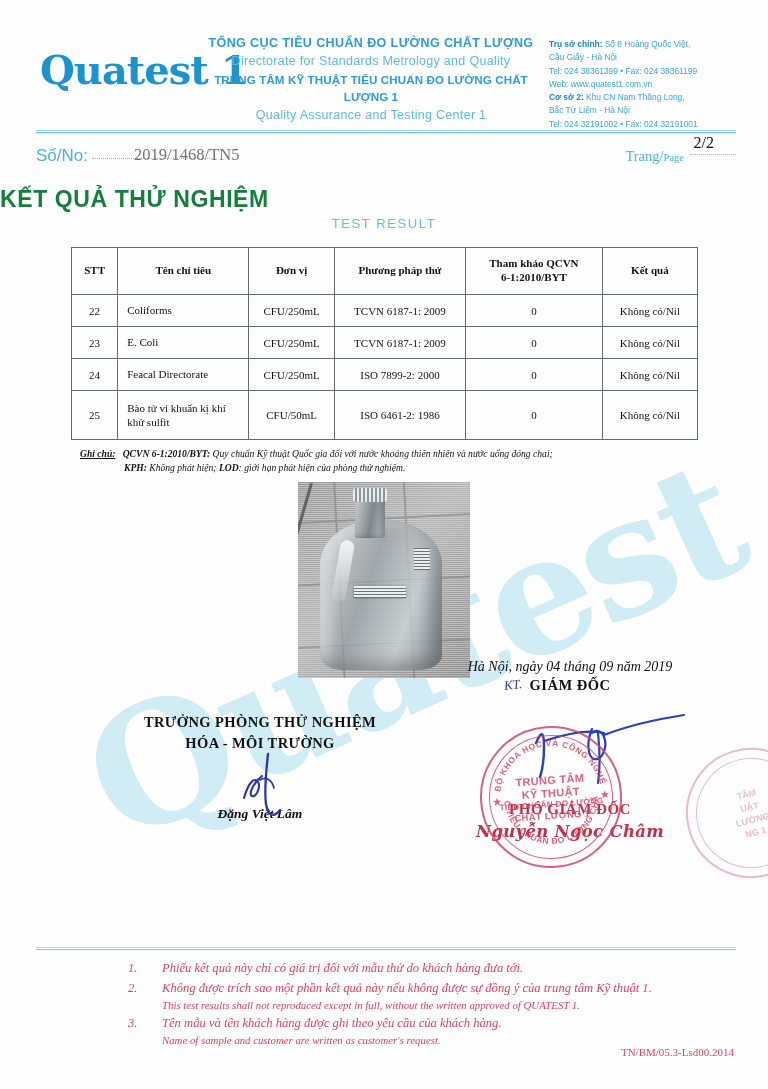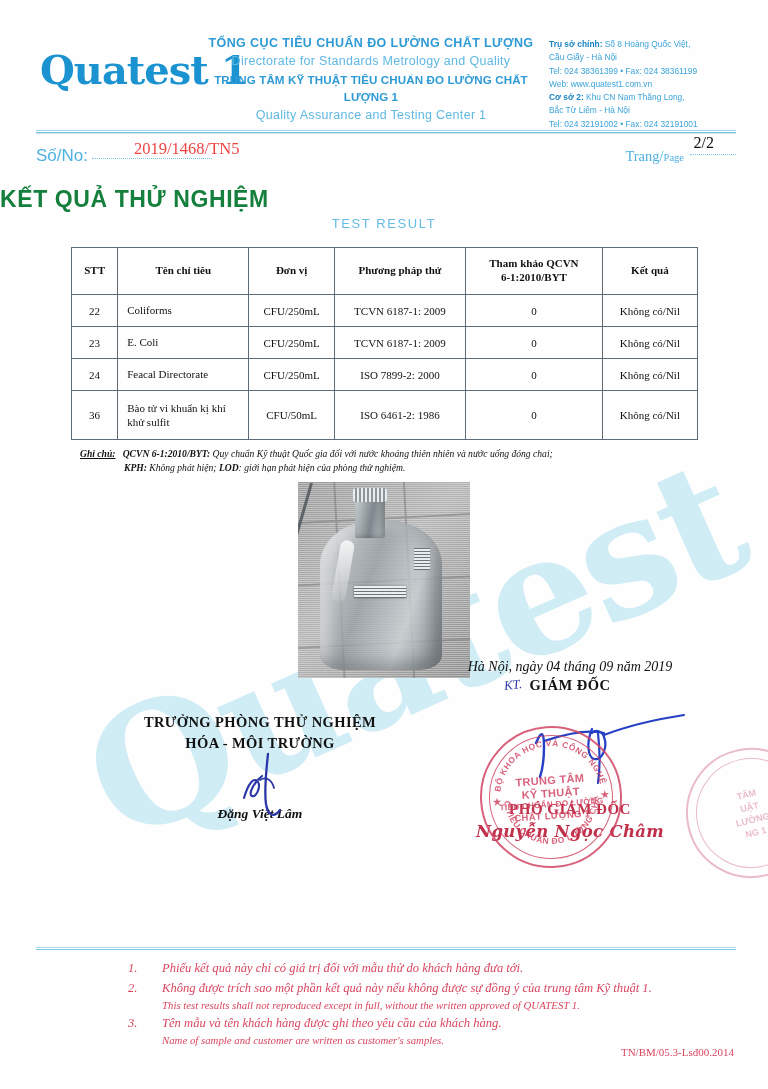--- a/index.html
+++ b/index.html
@@ -56,21 +56,21 @@
   .noline{position:absolute;left:36px;top:138px;width:700px;height:30px;}
   .so{
     position:absolute;left:0;top:8px;
     font-size:17px;color:#4fb1e0;font-family:Liberation Sans, sans-serif;
   }
   .dots{
     position:absolute;left:56px;top:20px;width:120px;
     border-bottom:1.4px dotted #79c5e8;
   }
   .novalue{
-    position:absolute;left:98px;top:1px;font-size:16.5px;color:#ef4444;
+    position:absolute;left:98px;top:7px;font-size:16.5px;color:#737373;
     font-family:"Liberation Serif",serif;
   }
   .trang{
     position:absolute;right:52px;top:10px;font-size:14.5px;color:#4fb1e0;
     font-family:"Liberation Serif",serif;
   }
   .trang .sm{font-size:10.5px;}
   .pageno{
     position:absolute;right:22px;top:-4px;font-size:16px;color:#111;
     font-family:"Liberation Serif",serif;
@@ -317,21 +317,21 @@
           </tr>
           <tr>
             <td>24</td>
             <td class="name">Feacal Directorate</td>
             <td>CFU/250mL</td>
             <td>ISO 7899-2: 2000</td>
             <td>0</td>
             <td>Không có/Nil</td>
           </tr>
           <tr class="tall">
-            <td>36</td>
+            <td>25</td>
             <td class="name">Bào tử vi khuẩn kị khí khử sulfit</td>
             <td>CFU/50mL</td>
             <td>ISO 6461-2: 1986</td>
             <td>0</td>
             <td>Không có/Nil</td>
           </tr>
         </tbody>
       </table>
     </div>
 
@@ -421,20 +421,20 @@
         <div class="vi">Phiếu kết quả này chỉ có giá trị đối với mẫu thử do khách hàng đưa tới.</div>
       </div>
       <div class="note">
         <span class="num">2.</span>
         <div class="vi">Không được trích sao một phần kết quả này nếu không được sự đồng ý của trung tâm Kỹ thuật 1.</div>
         <div class="en">This test results shall not reproduced except in full, without the written approved of QUATEST 1.</div>
       </div>
       <div class="note">
         <span class="num">3.</span>
         <div class="vi">Tên mẫu và tên khách hàng được ghi theo yêu cầu của khách hàng.</div>
-        <div class="en">Name of sample and customer are written as customer's samples.</div>
+        <div class="en">Name of sample and customer are written as customer's request.</div>
       </div>
     </div>
 
     <div class="formcode">TN/BM/05.3-Lsđ00.2014</div>
 
   </div>
 </div>
 
 </body></html>

